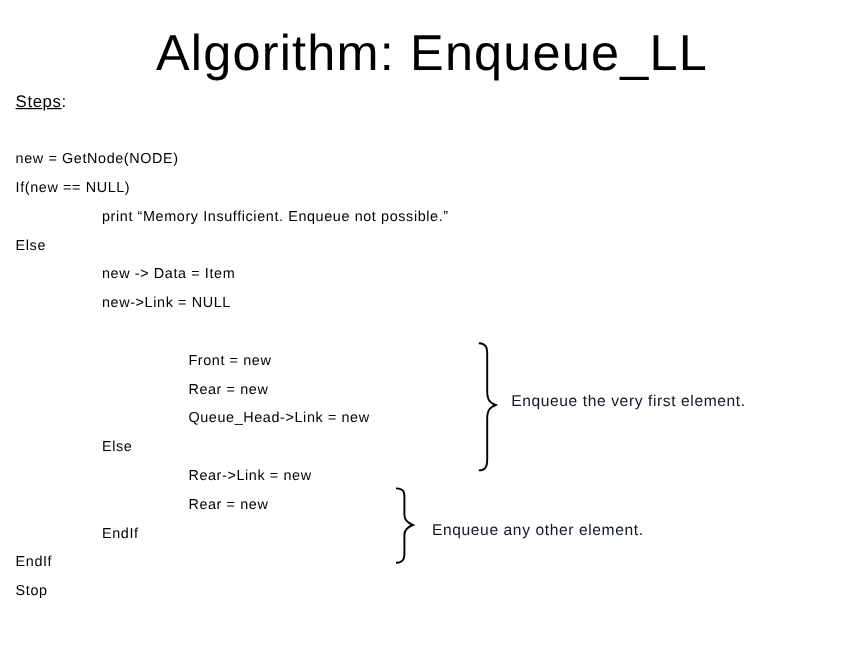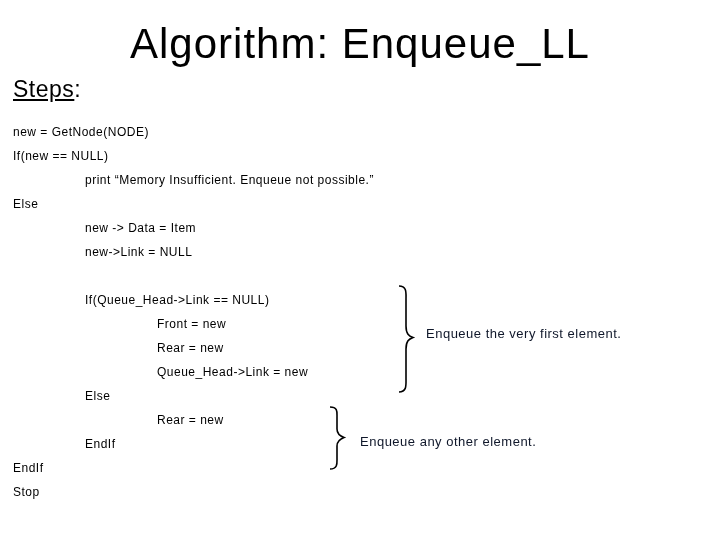--- a/index.html
+++ b/index.html
@@ -25,21 +25,21 @@
     text-align: center;
     font-size: 42px;
     letter-spacing: 1px;
     white-space: nowrap;
     color: #000000;
   }
   .steps-line {
     position: absolute;
     top: 76px;
     left: 13px;
-    font-size: 23px;
+    font-size: 14px;
     letter-spacing: 0.5px;
   }
   .steps-line .underlined {
     text-decoration: underline;
   }
   .code-block {
     position: absolute;
     top: 120px;
     left: 13px;
     font-size: 12px;
@@ -80,25 +80,25 @@
   </div>
 
   <div class="code-block">
       <div class="code-line indent-0">new = GetNode(NODE)</div>
       <div class="code-line indent-0">If(new == NULL)</div>
       <div class="code-line indent-1">print “Memory Insufficient. Enqueue not possible.”</div>
       <div class="code-line indent-0">Else</div>
       <div class="code-line indent-1">new -&gt; Data = Item</div>
       <div class="code-line indent-1">new-&gt;Link = NULL</div>
       <div class="code-line indent-0">&nbsp;</div>
-      <div class="code-line indent-1">If(Queue_Head-&gt;Link == NULL)</div>
       <div class="code-line indent-2">Front = new</div>
       <div class="code-line indent-2">Rear = new</div>
       <div class="code-line indent-2">Queue_Head-&gt;Link = new</div>
       <div class="code-line indent-1">Else</div>
+      <div class="code-line indent-2">Rear-&gt;Link = new</div>
       <div class="code-line indent-2">Rear = new</div>
       <div class="code-line indent-1">EndIf</div>
       <div class="code-line indent-0">EndIf</div>
       <div class="code-line indent-0">Stop</div>
     </div>
 
   <svg id="brace-first" class="brace" width="20" height="110" viewBox="0 0 20 110">
     <path d="M3,2 C11,2 10,9 10,15 L10,42 C10,50 13,52 17,53.5 C13,55 10,57 10,65 L10,94 C10,101 11,108 3,108" fill="none" stroke="#000000" stroke-width="1.6"></path>
   </svg>
 

